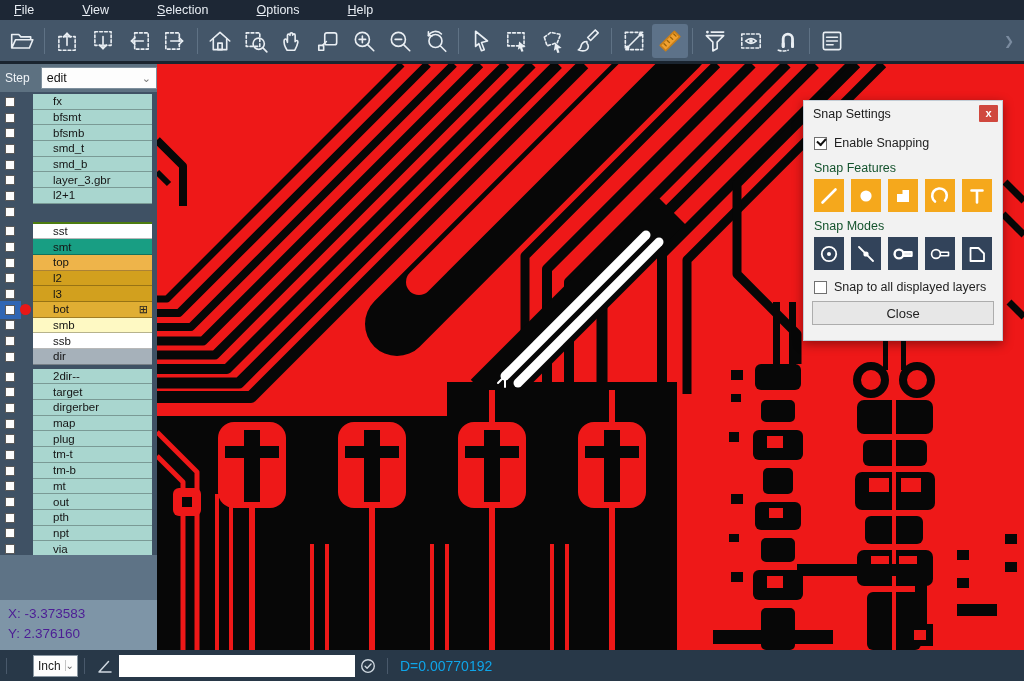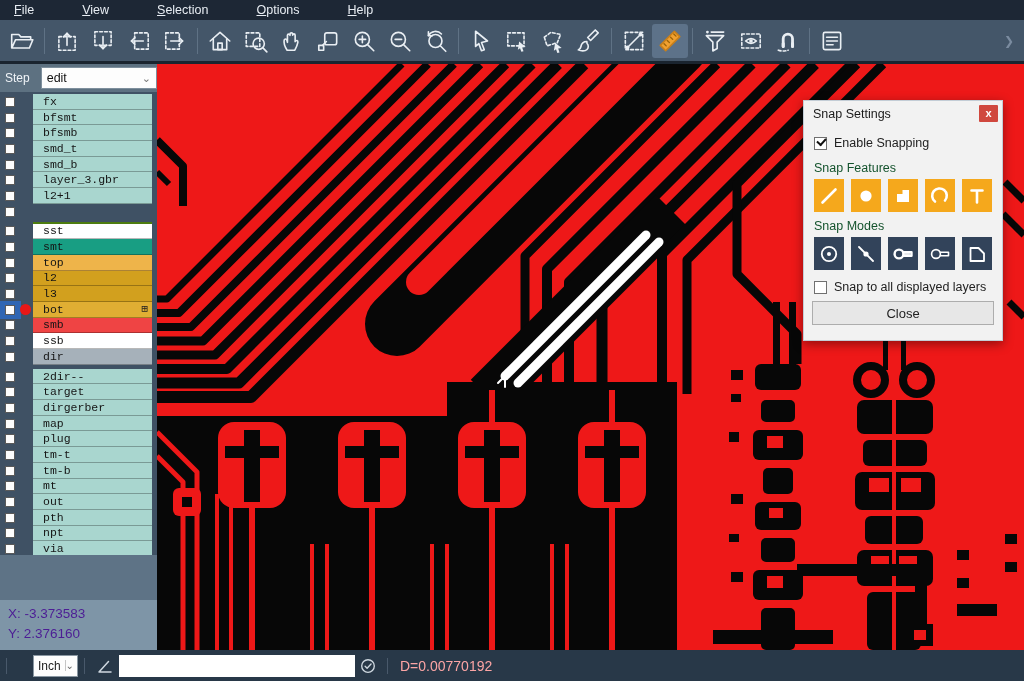--- a/index.html
+++ b/index.html
@@ -33,21 +33,21 @@
   .stepdd .chev { margin-left:auto; color:#777; font-size:11px; padding-right:5px;}
   .layers { padding-top:2px; }
   .layer-row { display:flex; align-items:center; height:15.7px; }
   .cbwrap { width:20px; display:flex; justify-content:center; align-items:center; height:100%;}
   .cb { width:10px; height:10px; background:#fdfdfd; border:1.5px solid #5a5a5a; }
   .cbwrap.sel { outline:2px solid #2f66b4; outline-offset:-1px; background:#2f66b4;}
   .gapcol { width:13px; height:100%; position:relative;}
   .dot { position:absolute; width:11px; height:11px; border-radius:50%; background:#e81717;
     left:0px; top:2px;}
   .lay-label { width:119px; height:100%; font-size:11.5px; color:#151515; display:flex;
-    align-items:center; padding-left:10px; border-bottom:1px solid rgba(0,0,0,.28);font-family:Liberation Mono, monospace;}
+    align-items:center; padding-left:20px; border-bottom:1px solid rgba(0,0,0,.28);}
   .lay-label .grid-ic { margin-left:auto; margin-right:4px; font-size:11px; color:#222; line-height:1;}
   .group-gap { height:4px; }
   .side-lower { position:absolute; left:0; top:491px; width:157px; height:45px; background:#5e7386;}
   .status-panel { position:absolute; left:0; top:536px; width:157px; height:50px;
     background:#7e95a7; color:#4c1d95; font-size:13.5px; padding:4px 0 0 8px; line-height:20px;}
 
   
   .canvas { position:absolute; left:157px; top:64px; width:867px; height:586px; background:#ee1818; z-index:1;}
   .canvas svg { display:block; width:867px; height:586px;}
 
@@ -75,21 +75,21 @@
   
   .bottombar { position:absolute; left:0; top:650px; width:1024px; height:31px; background:#283848;
     display:flex; align-items:center; z-index:6;}
   .bsep { width:1px; height:16px; background:#49596b; margin:0 6px;}
   .unit-dd { width:45px; height:22px; background:#fdfdfd; border:1px solid #8a97a2; display:flex;
     align-items:center; font-size:12px; color:#222; padding-left:4px; margin-left:20px;}
   .unit-dd .chev { margin-left:auto; font-size:10px; color:#666; padding-right:3px; border-left:1px solid #c5c5c5;}
   .bb-icon { display:flex; align-items:center; justify-content:center; margin:0 4px;}
   .bb-icon svg { stroke:#cfd8e0; fill:none; stroke-width:1.5; stroke-linecap:round; stroke-linejoin:round;}
   .cmd-input { width:236px; height:22px; background:#fff; border:none; font-size:12px; padding:0 4px;}
-  .dist { color:#fca5a5; font-size:14px; margin-left:6px;}
+  .dist { color:#0ea5e9; font-size:14px; margin-left:6px;}
 </style>
 </head>
 <body>
 
 <div class="menubar">
     <span class="menu-item"><u>F</u>ile</span>
     <span class="menu-item"><u>V</u>iew</span>
     <span class="menu-item"><u>S</u>election</span>
     <span class="menu-item"><u>O</u>ptions</span>
     <span class="menu-item"><u>H</u>elp</span>
@@ -361,21 +361,21 @@
           <span class="gapcol">
             <span class="dot"></span>
           </span>
           <div class="lay-label" style="background: rgb(224, 174, 51);">bot<span class="grid-ic">⊞</span></div>
         </div>
         <div class="layer-row">
           <span class="cbwrap">
             <span class="cb"></span>
           </span>
           <span class="gapcol"></span>
-          <div class="lay-label" style="background: #ef4444;">smb</div>
+          <div class="lay-label" style="background: #fef9c3;">smb</div>
         </div>
         <div class="layer-row">
           <span class="cbwrap">
             <span class="cb"></span>
           </span>
           <span class="gapcol"></span>
           <div class="lay-label" style="background: rgb(255, 255, 255);">ssb</div>
         </div>
         <div class="layer-row">
           <span class="cbwrap">

